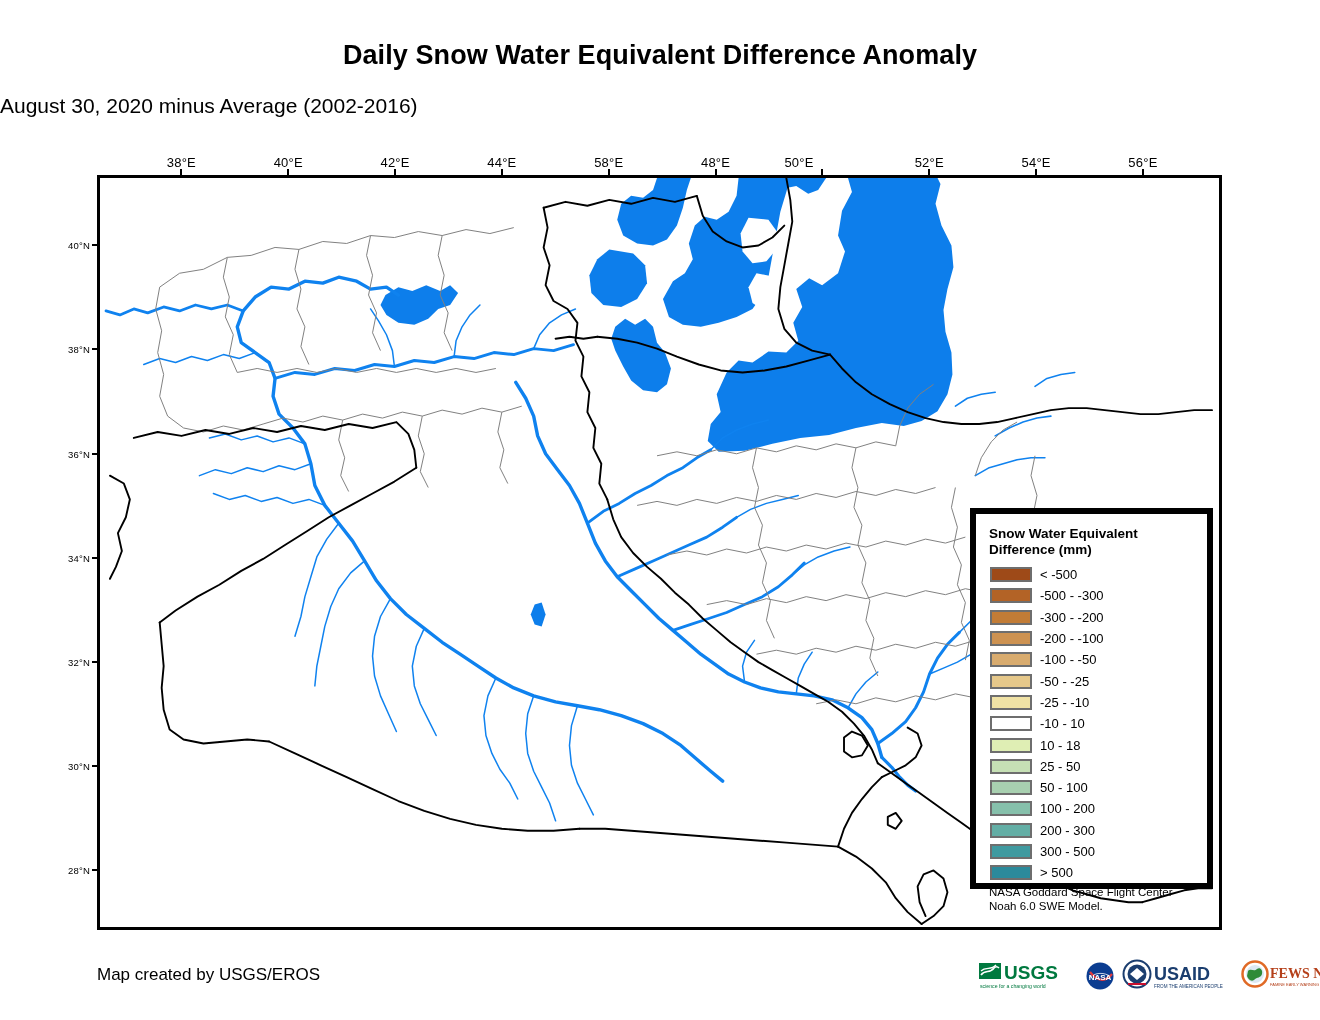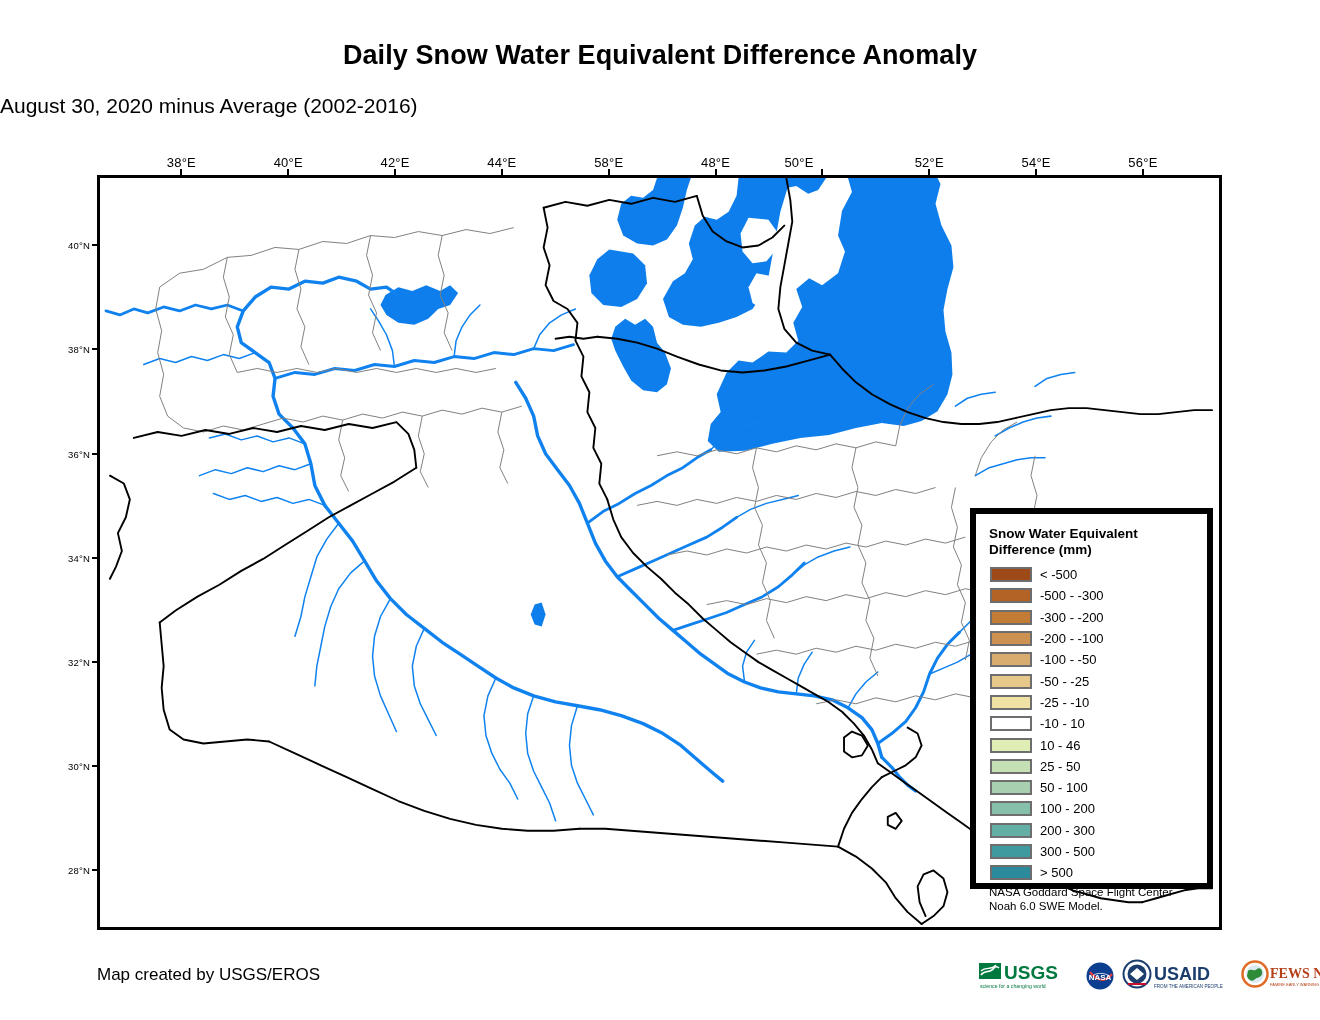--- a/index.html
+++ b/index.html
@@ -323,21 +323,21 @@
       <div class="legend-row">
         <div class="legend-sw" style="background: rgb(240, 226, 165);"></div>
         <div class="legend-lb">-25 - -10</div>
       </div>
       <div class="legend-row">
         <div class="legend-sw" style="background: rgb(255, 255, 255);"></div>
         <div class="legend-lb">-10 - 10</div>
       </div>
       <div class="legend-row">
         <div class="legend-sw" style="background: rgb(223, 238, 180);"></div>
-        <div class="legend-lb">10 - 46</div>
+        <div class="legend-lb">10 - 18</div>
       </div>
       <div class="legend-row">
         <div class="legend-sw" style="background: rgb(198, 224, 181);"></div>
         <div class="legend-lb">25 - 50</div>
       </div>
       <div class="legend-row">
         <div class="legend-sw" style="background: rgb(168, 208, 176);"></div>
         <div class="legend-lb">50 - 100</div>
       </div>
       <div class="legend-row">

